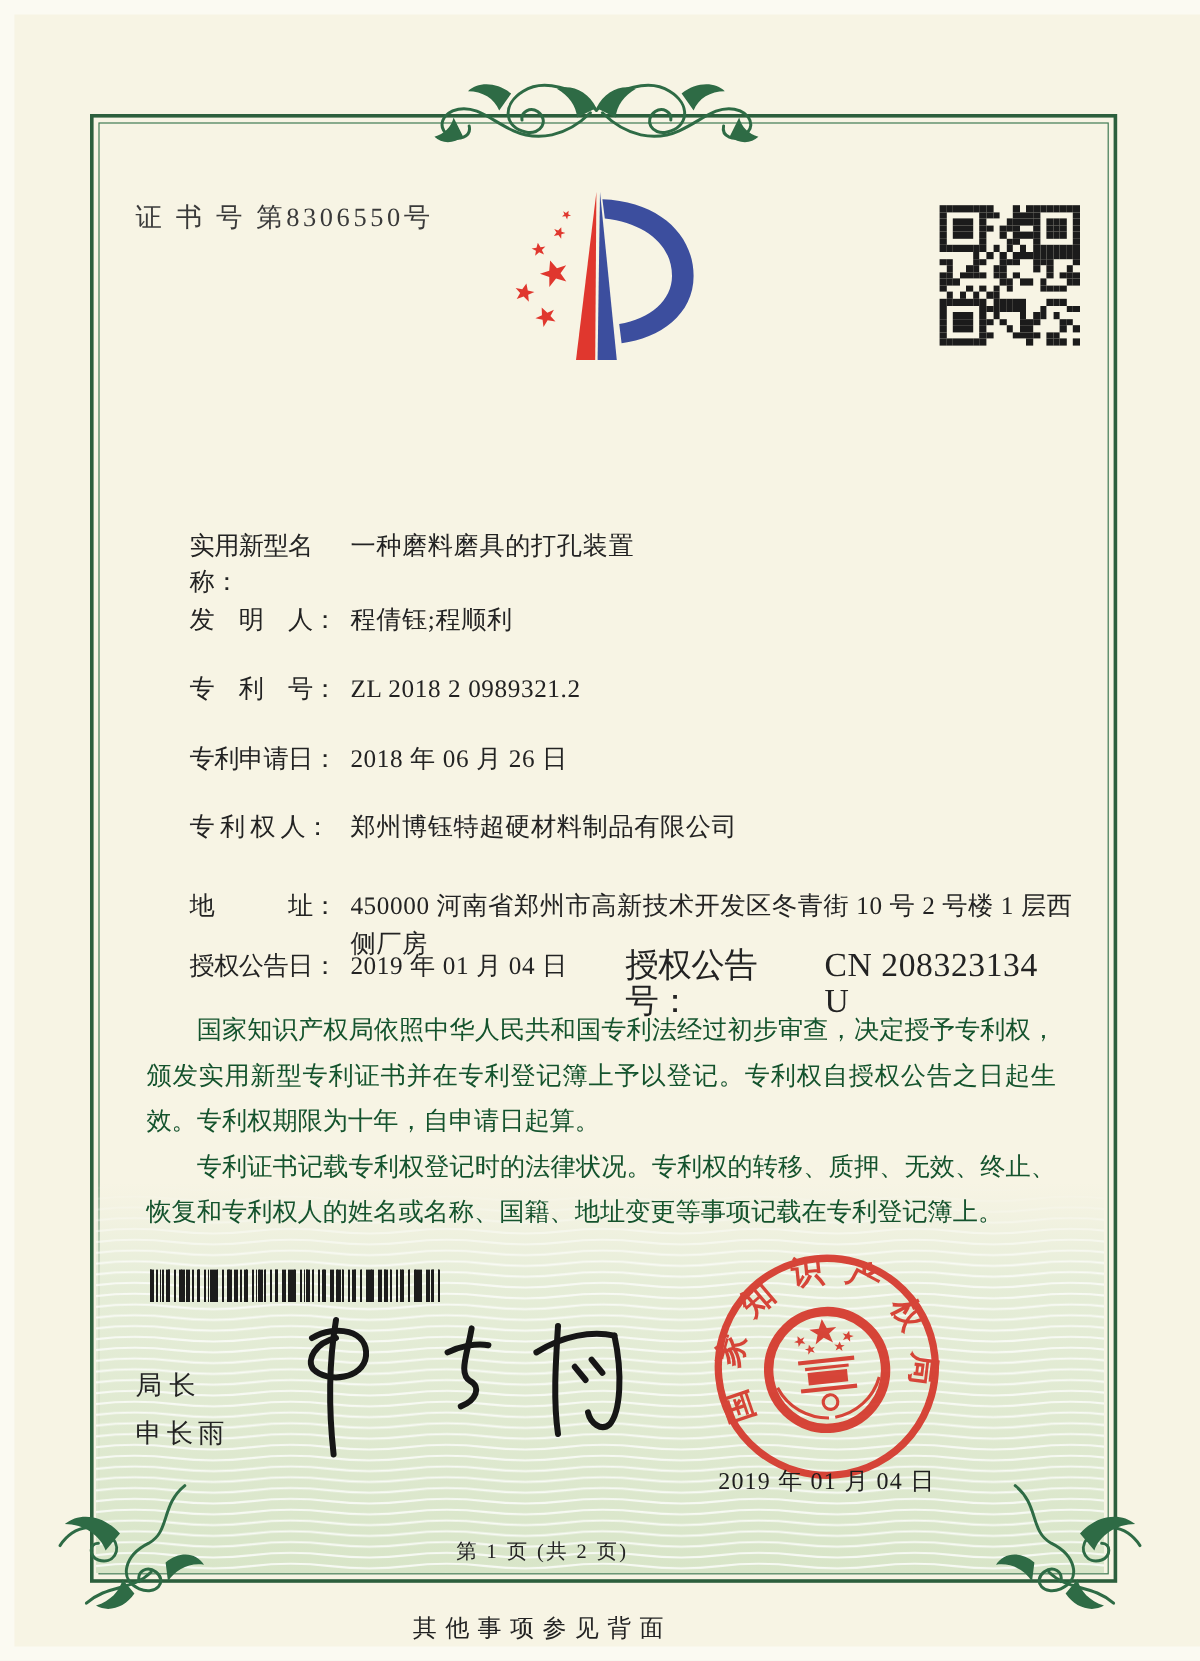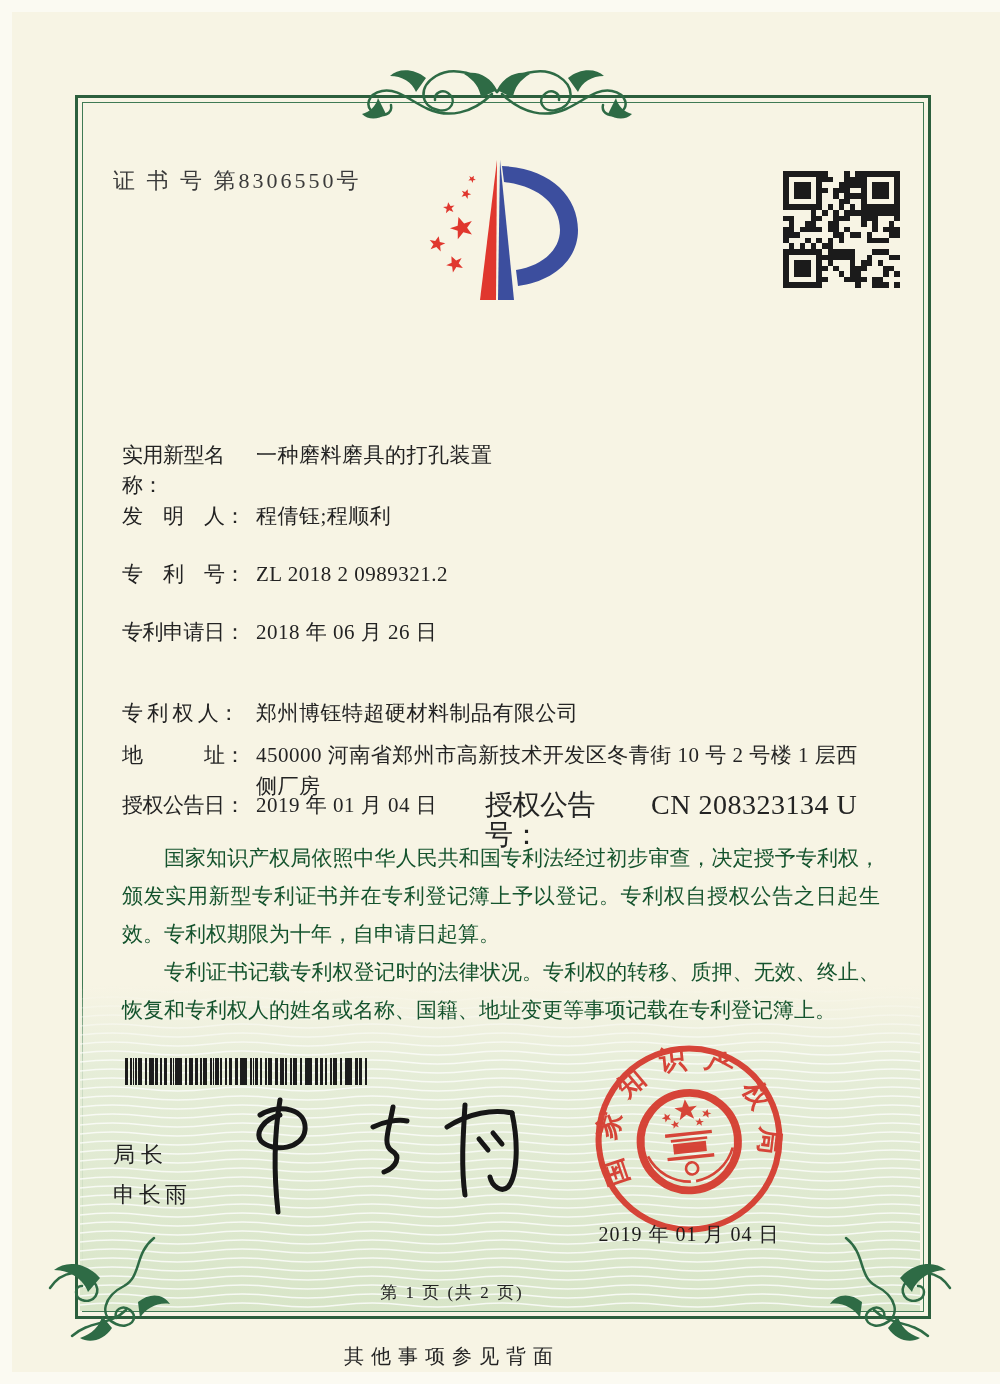--- a/index.html
+++ b/index.html
@@ -20,21 +20,21 @@
   
   .fl{fill:none;stroke:#2e6b45;stroke-width:2.5;stroke-linecap:round;}
   .flf{fill:#2e6b45;stroke:none;}
   .orn{position:absolute;z-index:4;}
   
   .txt{position:absolute;z-index:3;white-space:nowrap;}
   .cert-no{left:113px;top:166px;font-size:22px;letter-spacing:3px;color:#3a3a3a;}
   .title{left:0;width:1000px;top:322px;text-align:center;font-size:47px;
          font-weight:bold;letter-spacing:11px;color:#141414;}
   .field{position:absolute;left:122px;z-index:3;display:flex;font-size:21px;line-height:30px;}
-  .flabel{flex:none;width:134px;letter-spacing:-0.5px;}
+  .flabel{flex:none;width:134px;letter-spacing:-0.5px;margin-left:36px;}
   .fvalue{letter-spacing:0.5px;}
   .fvalue.wrap{white-space:normal;width:608px;line-height:31px;font-family:Liberation Serif, serif;}
   .grant-no-pair{position:absolute;left:485px;top:0;display:flex;font-size:28px;gap:36px;}
   .paras{position:absolute;left:122px;top:839px;width:758px;z-index:3;
          font-size:21px;line-height:38px;text-align:justify;color:#14532d;}
   .paras p{margin:0;text-indent:2em;}
   .director{left:113px;top:1140px;font-size:22px;letter-spacing:6px;z-index:5;}
   .director-name{left:113px;top:1180px;font-size:22px;letter-spacing:4px;z-index:5;}
   .seal-date{left:583px;top:1221px;width:212px;text-align:center;font-size:20px;
              letter-spacing:1px;z-index:6;color:#1d1d1d;}
@@ -594,21 +594,21 @@
     <span class="fvalue">程倩钰;程顺利</span>
   </div>
   <div class="field" style="top:559px">
     <span class="flabel">专　利　号：</span>
     <span class="fvalue">ZL 2018 2 0989321.2</span>
   </div>
   <div class="field" style="top:617px">
     <span class="flabel">专利申请日：</span>
     <span class="fvalue">2018 年 06 月 26 日</span>
   </div>
-  <div class="field" style="top:698px">
+  <div class="field" style="top:674px">
     <span class="flabel">专 利 权 人：</span>
     <span class="fvalue">郑州博钰特超硬材料制品有限公司</span>
   </div>
   <div class="field" style="top:740px">
     <span class="flabel">地　　　址：</span>
     <span class="fvalue wrap">450000 河南省郑州市高新技术开发区冬青街 10 号 2 号楼 1 层西侧厂房</span>
   </div>
   <div class="field" style="top:790px;width:758px">
     <span class="flabel">授权公告日：</span>
     <span class="fvalue">2019 年 01 月 04 日</span>

